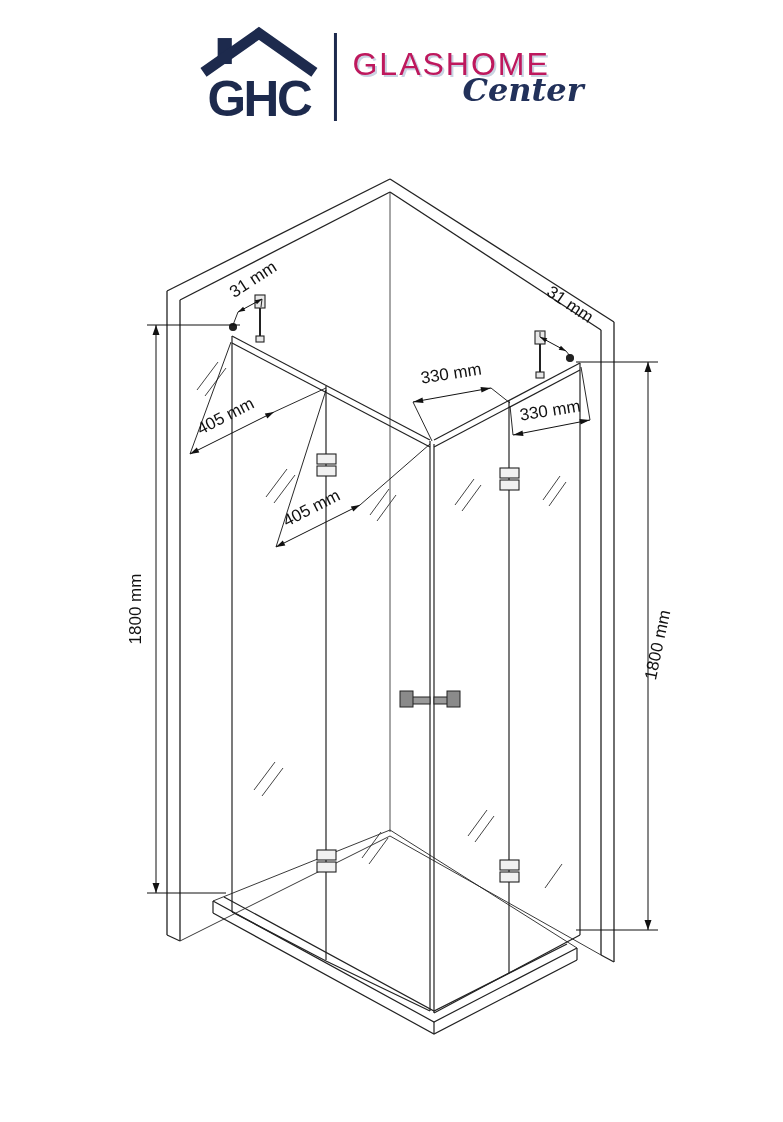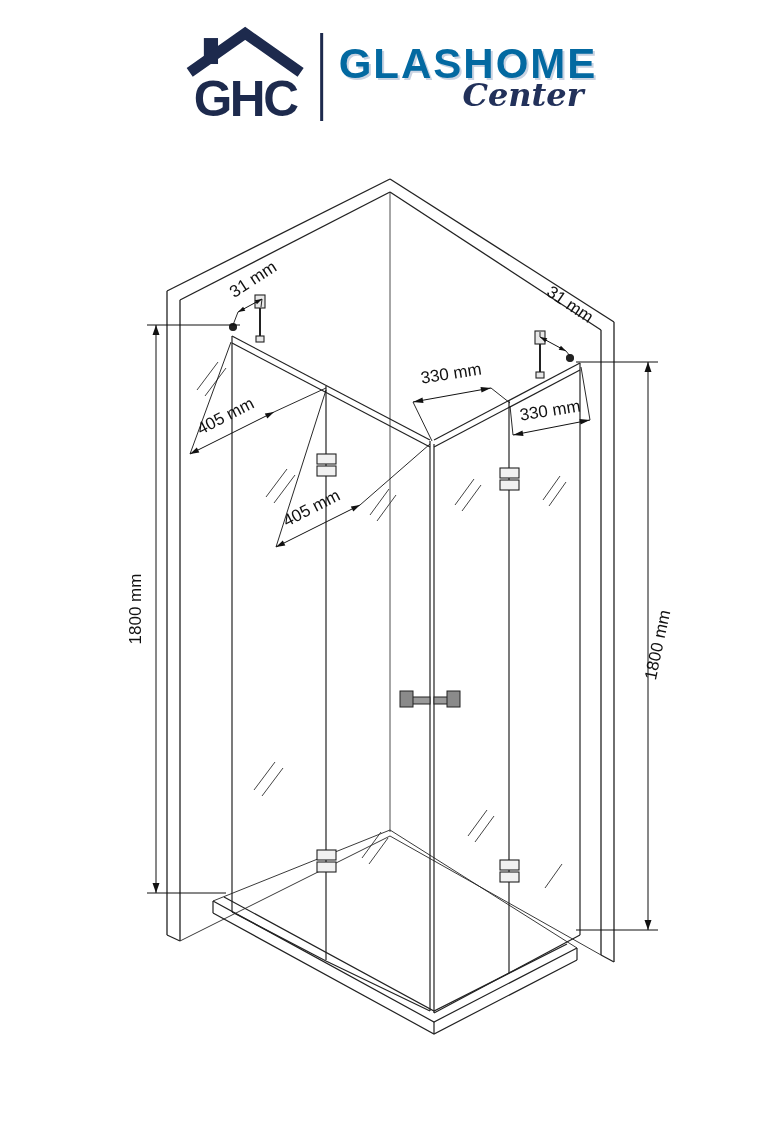--- a/index.html
+++ b/index.html
@@ -13,22 +13,22 @@
   
   .logo{
     position:absolute;top:26px;left:50%;transform:translateX(-50%);
     display:flex;align-items:center;gap:16px;
   }
   .logo-house svg{display:block;width:118px;height:102px;}
   .logo-divider{width:3px;height:88px;background:#1d2a4d;}
   .logo-textcol{display:flex;flex-direction:column;}
   .brand{
     font-family:"Liberation Sans",sans-serif;
-    font-weight:bold;font-size:42px;letter-spacing:2px;
-    color:#0369a1;text-shadow:2px 2px 0 #c9d3e2;
+    font-weight:normal;font-size:32px;letter-spacing:2px;
+    color:#be185d;text-shadow:2px 2px 0 #c9d3e2;
     line-height:1;
   }
   .script{
     font-family:"DejaVu Serif",serif;
     font-style:italic;font-weight:bold;font-size:32px;
     color:#22315a;line-height:1;
     margin-top:-6px;align-self:center;padding-left:110px;
   }
   
   .drawing{position:absolute;left:0;top:0;width:783px;height:1122px;}

